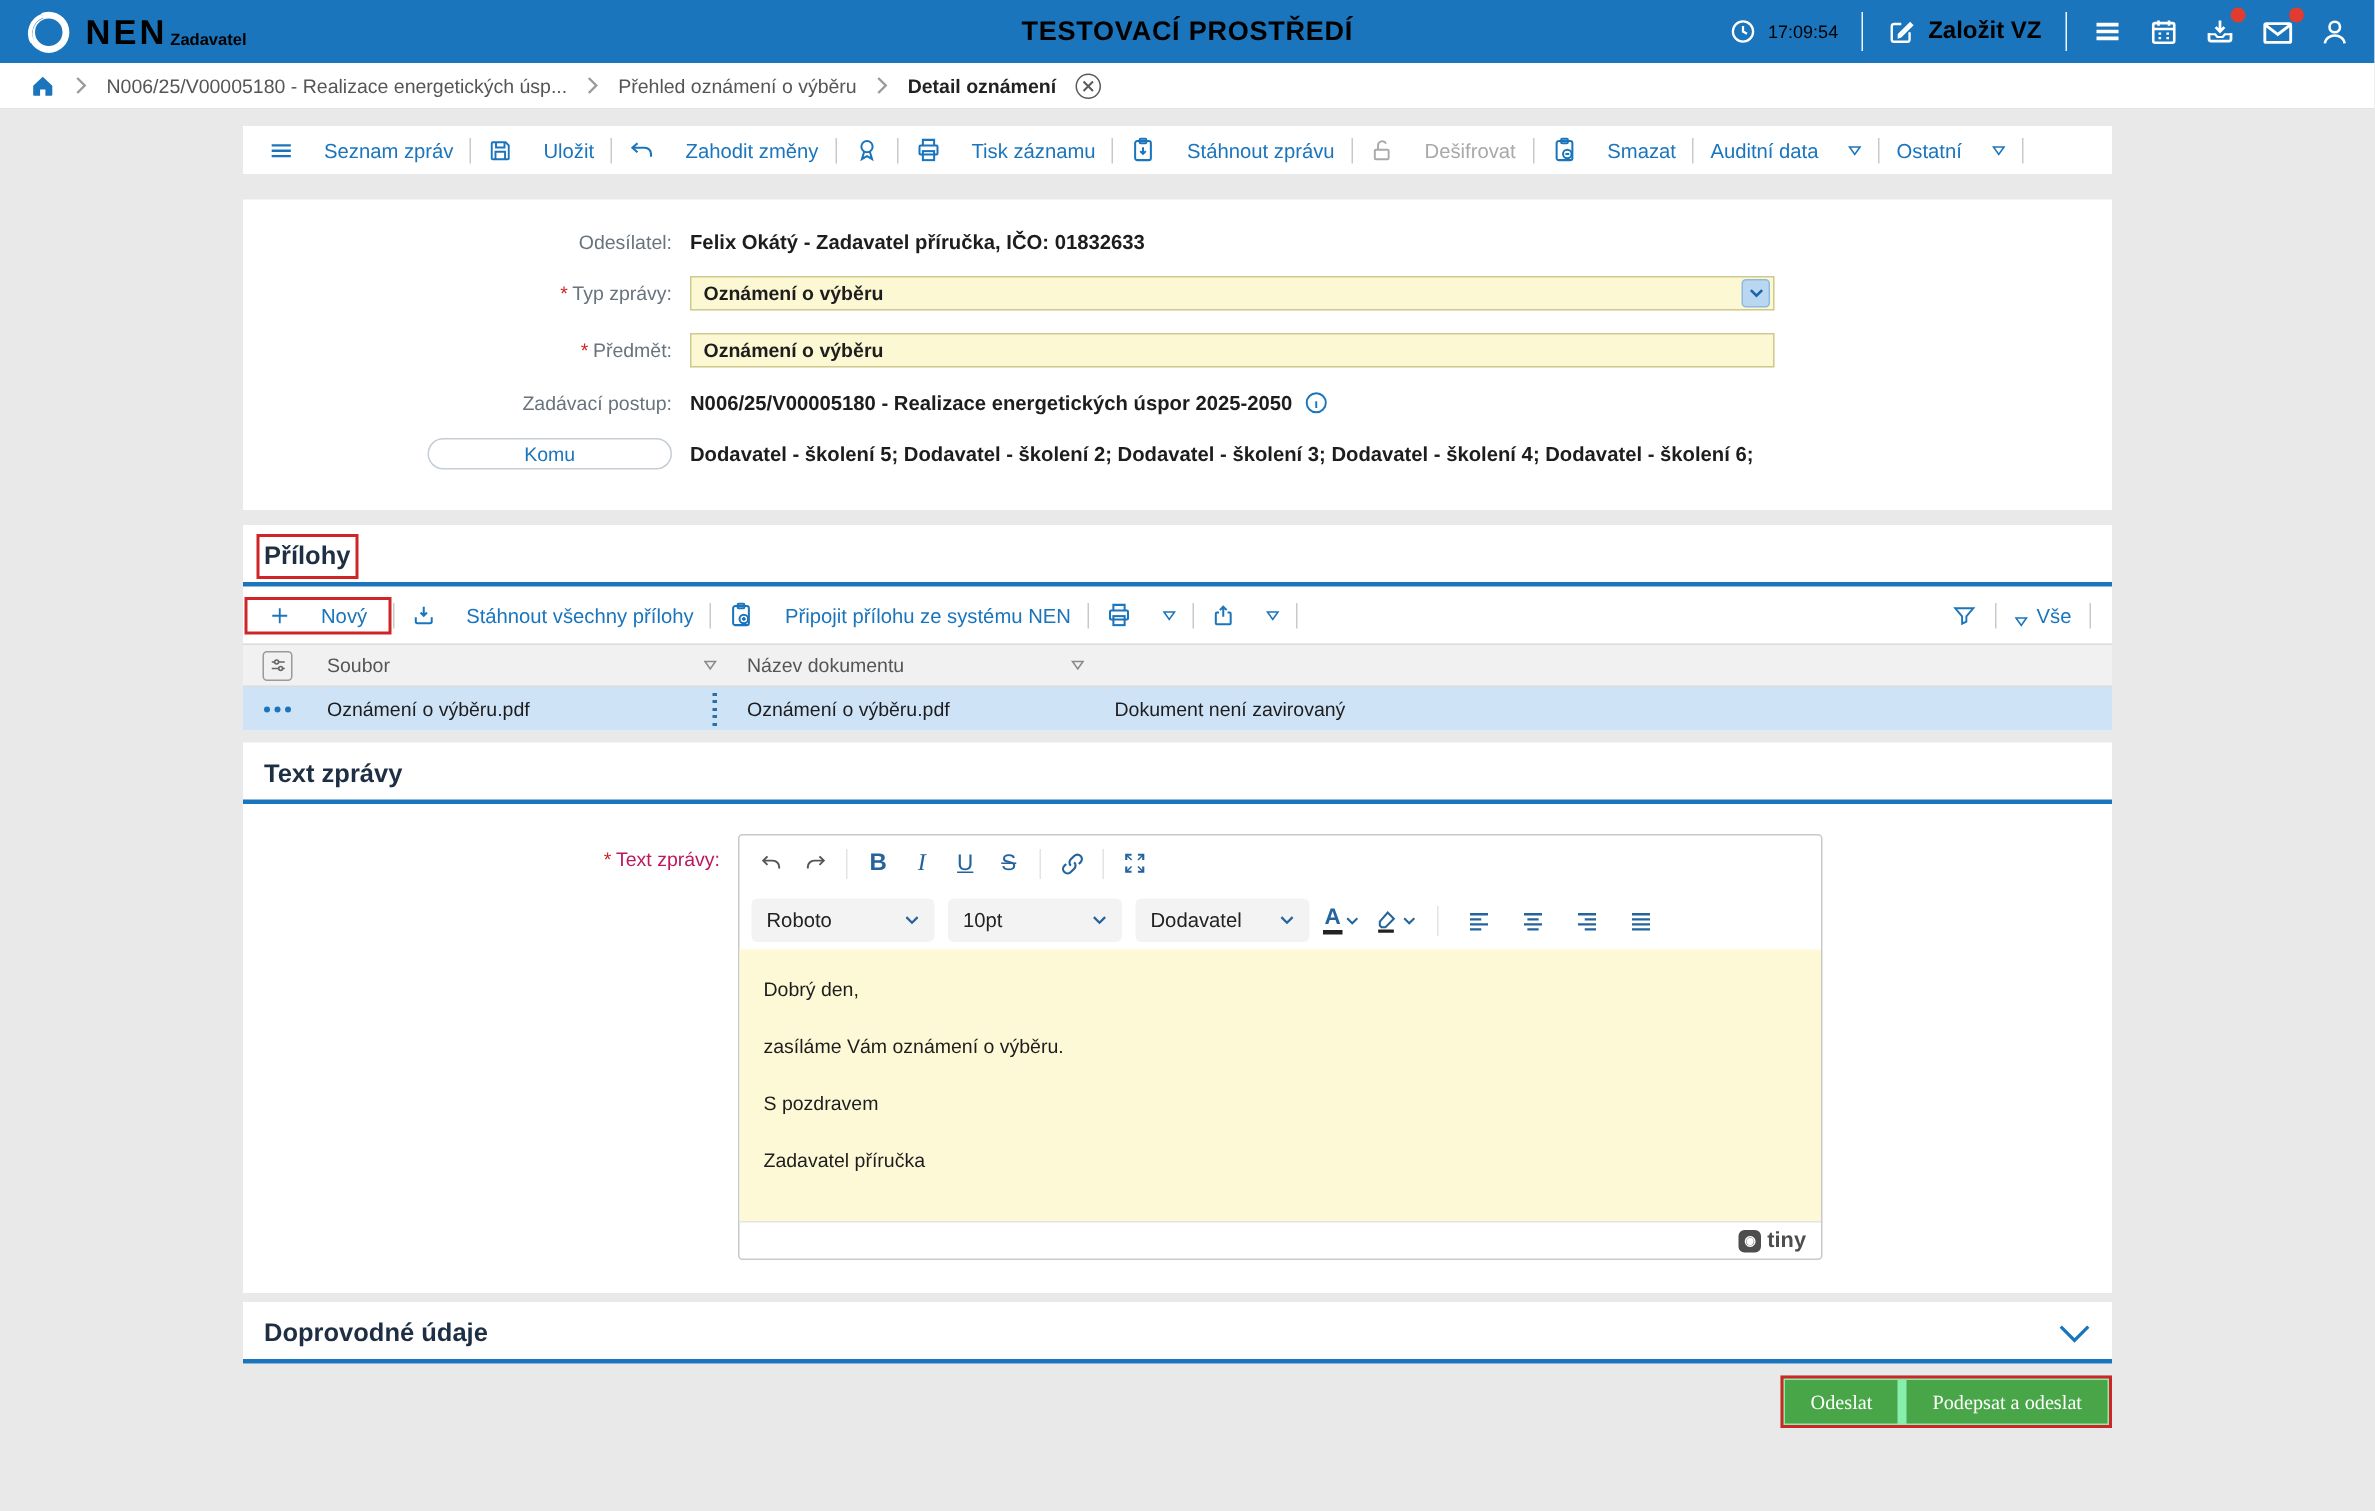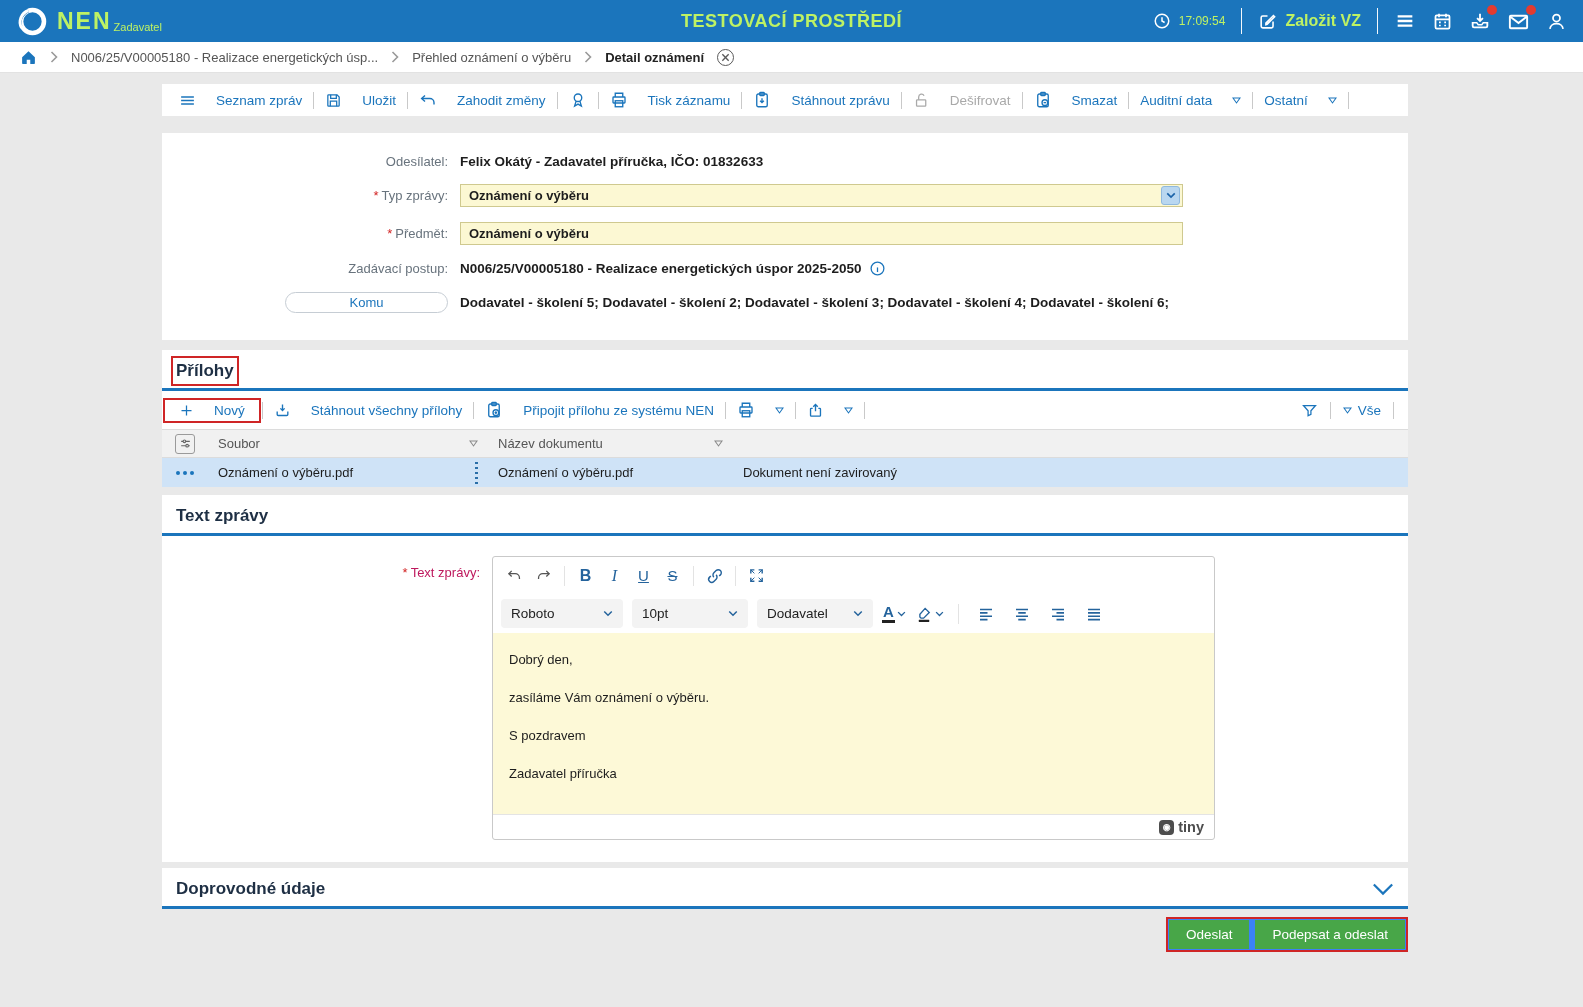--- a/index.html
+++ b/index.html
@@ -6,25 +6,25 @@
   html,body { margin:0; padding:0; }
   body {
     width:1583px; height:1007px; overflow:hidden;
     background:#e9e9e9;
     font-family:"Liberation Sans", sans-serif;
     color:#1d1d1d;
   }
   svg { display:block; }
 
   
-  .topbar { height:42px; background:#1b75bc; color:#bef264; display:flex; padding:0 16px; position:relative; }
+  .topbar { height:42px; background:#1b75bc; color:#000000; display:flex; padding:0 16px; position:relative; }
   .logo-wrap { display:flex; align-items:center; gap:8px; }
   .logo-txt { display:flex; align-items:flex-end; }
   .logo-main { font-size:23px; font-weight:bold; letter-spacing:2px; line-height:22px; }
-  .logo-sub { font-size:11px; margin-left:2px; margin-bottom:-1px; }
+  .logo-sub { font-size:11px; margin-left:2px; margin-bottom:-1px;font-weight:bold; }
   .env-title { position:absolute; left:50%; top:50%; transform:translate(-50%,-50%); font-weight:bold; font-size:18px; letter-spacing:.5px; }
   .topbar-right { margin-left:auto; display:flex; align-items:center; gap:16px; }
   .clockbox { display:flex; align-items:center; gap:8px; font-size:12px; }
   .tb-div { width:1px; height:26px; background:rgba(255,255,255,.95); }
   .zalozit { display:flex; align-items:center; gap:8px; font-weight:bold; font-size:16px; cursor:pointer; }
   .icon-btn { position:relative; cursor:pointer; display:flex; align-items:center; }
   .badge { position:absolute; top:-5px; right:-6px; width:10px; height:10px; border-radius:50%; background:#e23b30; }
 
   
   .breadcrumb { height:31px; background:#fff; display:flex; align-items:center; gap:13px; padding:0 20px; font-size:13px; color:#555; border-bottom:1px solid #e2e2e2; }
@@ -57,21 +57,21 @@
   .fvalue-bold { font-weight:bold; font-size:13.5px; color:#1d1d1d; display:flex; align-items:center; gap:7px; }
   .ysel { width:723px; height:23px; background:#fcf8d3; border:1px solid #cfc98f; display:flex; align-items:center; padding:0 26px 0 8px; font-weight:bold; font-size:13px; position:relative; cursor:pointer; }
   .dd-btn { position:absolute; right:2px; top:1px; width:19px; height:19px; background:#b9d7f0; border:1px solid #90b9de; border-radius:3px; display:flex; align-items:center; justify-content:center; color:#1b63a8; cursor:pointer; }
   .yinput { width:723px; height:23px; background:#fcf8d3; border:1px solid #cfc98f; padding:0 8px; font-weight:bold; font-size:13px; font-family:inherit; color:#1d1d1d; }
   .komu-btn { width:163px; height:21px; border:1px solid #c6cdd4; border-radius:11px; color:#1b75bc; font-size:13px; display:flex; align-items:center; justify-content:center; margin-left:auto; background:#fff; cursor:pointer; }
 
   
   .prilohy-card { margin-top:10px; }
   .attach-bar { display:flex; align-items:center; color:#1b75bc; font-size:13.5px; padding:10px 14px 10px 6px; }
   .attach-right { margin-left:auto; display:flex; align-items:center; gap:12px; }
-  .vse { display:flex; align-items:center; gap:6px; cursor:pointer; }
+  .vse { display:flex; align-items:flex-end; gap:6px; cursor:pointer; }
   .tbl-head { display:flex; align-items:center; height:29px; background:#f1f1f1; border-top:1px solid #dcdcdc; border-bottom:1px solid #dcdcdc; color:#555; font-size:13px; }
   .th { display:flex; align-items:center; justify-content:space-between; padding:0 10px; }
   .gray-caret { color:#8a8a8a; display:flex; }
   .c0 { width:46px; justify-content:center; flex-shrink:0; }
   .c1 { width:280px; flex-shrink:0; }
   .c2 { width:245px; flex-shrink:0;justify-content:space-between; }
   .c3 { flex:1; }
   .tbl-row { display:flex; align-items:center; height:29px; background:#cfe3f7; font-size:13px; }
   .td { padding:0 10px; display:flex; align-items:center; }
   .dots3 { display:flex; gap:3px; justify-content:center; cursor:pointer; }
@@ -99,21 +99,21 @@
   .ed-footer { height:25px; display:flex; align-items:center; justify-content:flex-end; padding-right:10px; border-top:1px solid #e4e4e4; }
   .tiny-brand { display:flex; align-items:center; gap:4px; color:#4d4d4d; font-weight:bold; font-size:14.5px; }
   .tiny-logo { width:15px; height:15px; background:#4d4d4d; border-radius:4px; color:#fff; font-size:9px; display:flex; align-items:center; justify-content:center; }
 
   
   .doprovodne-card { margin-top:6px; }
   .collapse-chev { color:#1b75bc; cursor:pointer; display:flex; }
 
   
   .footer-actions { width:1246px; display:flex; justify-content:flex-end; margin-top:8px; }
-  .btn-group { display:flex; gap:6px; border:2px solid #cf2526; background:#3b82f6; padding:1px; }
+  .btn-group { display:flex; gap:6px; border:2px solid #cf2526; background:#86efac; padding:1px;font-family:Liberation Serif, serif; }
   .green-btn { background:#48a648; border:none; color:#fff; font-size:13.5px; height:29px; padding:0 17px; display:flex; align-items:center; cursor:pointer; font-family:inherit; white-space:nowrap; }
 </style>
 </head>
 <body>
 
 <div class="topbar">
   <div class="logo-wrap">
     <span>
       <svg width="33" height="33" viewBox="0 0 36 36">
         <circle cx="18" cy="18" r="12.5" fill="none" stroke="#fff" stroke-width="5"></circle>

